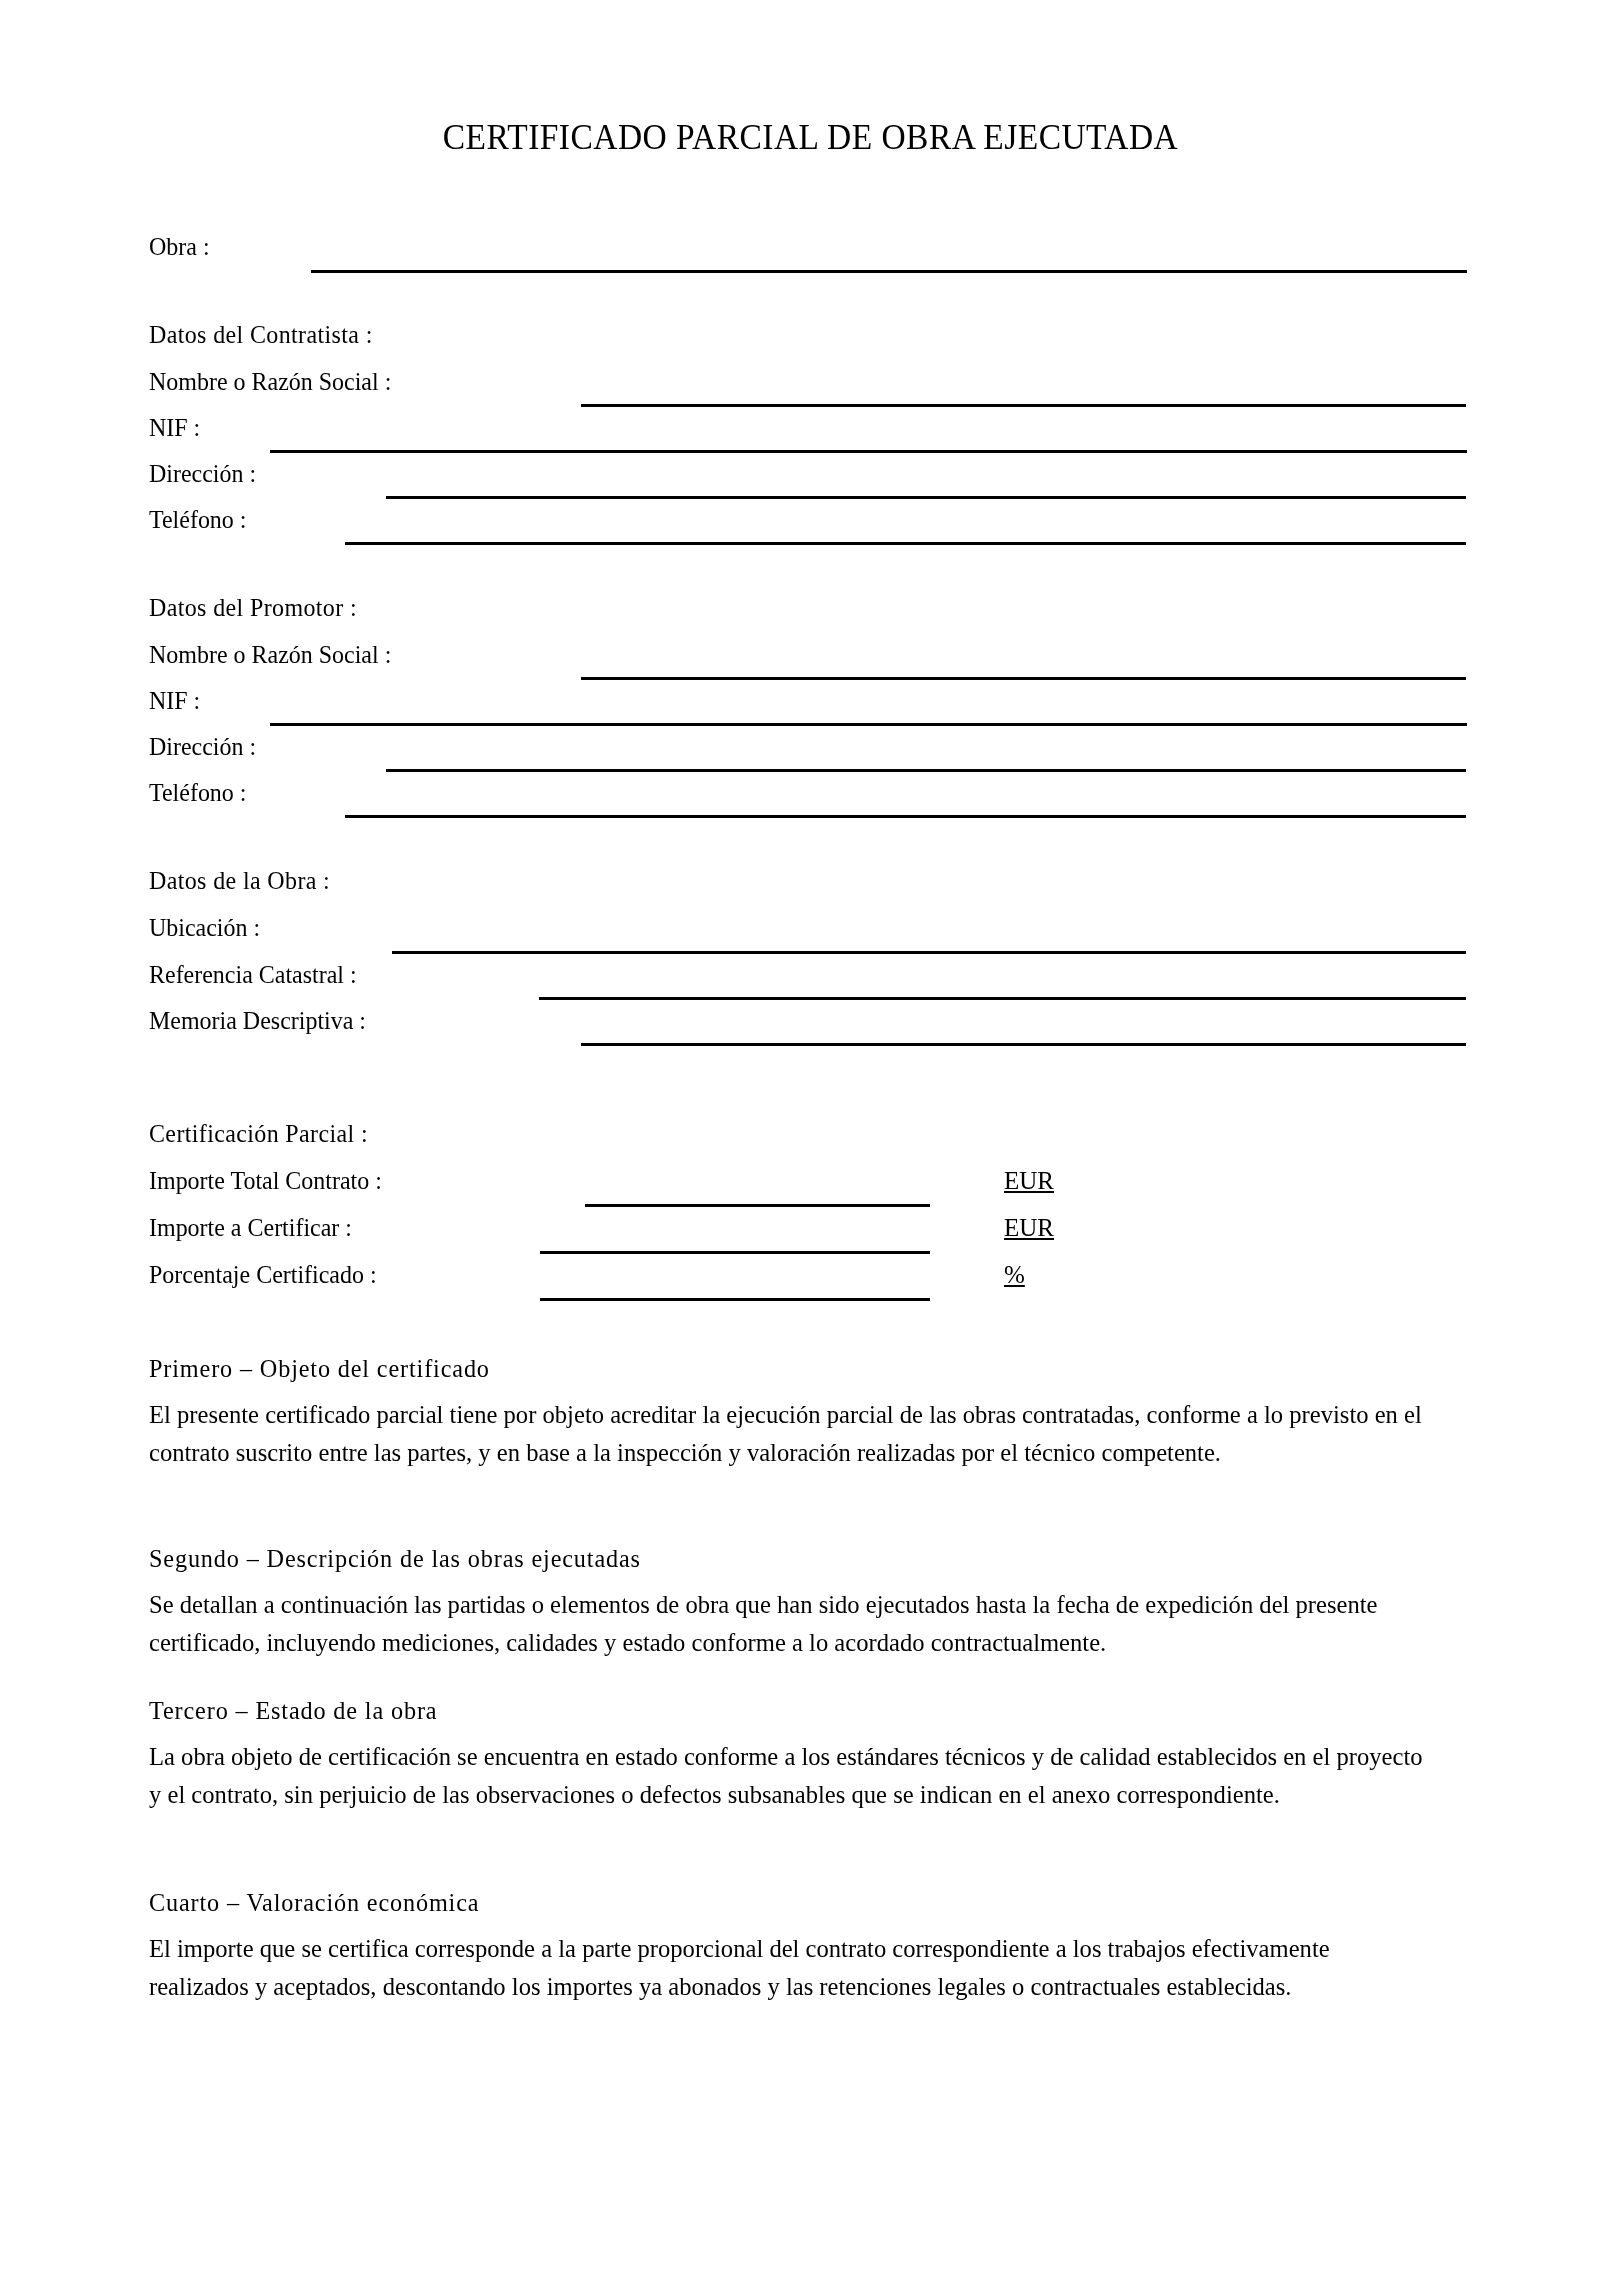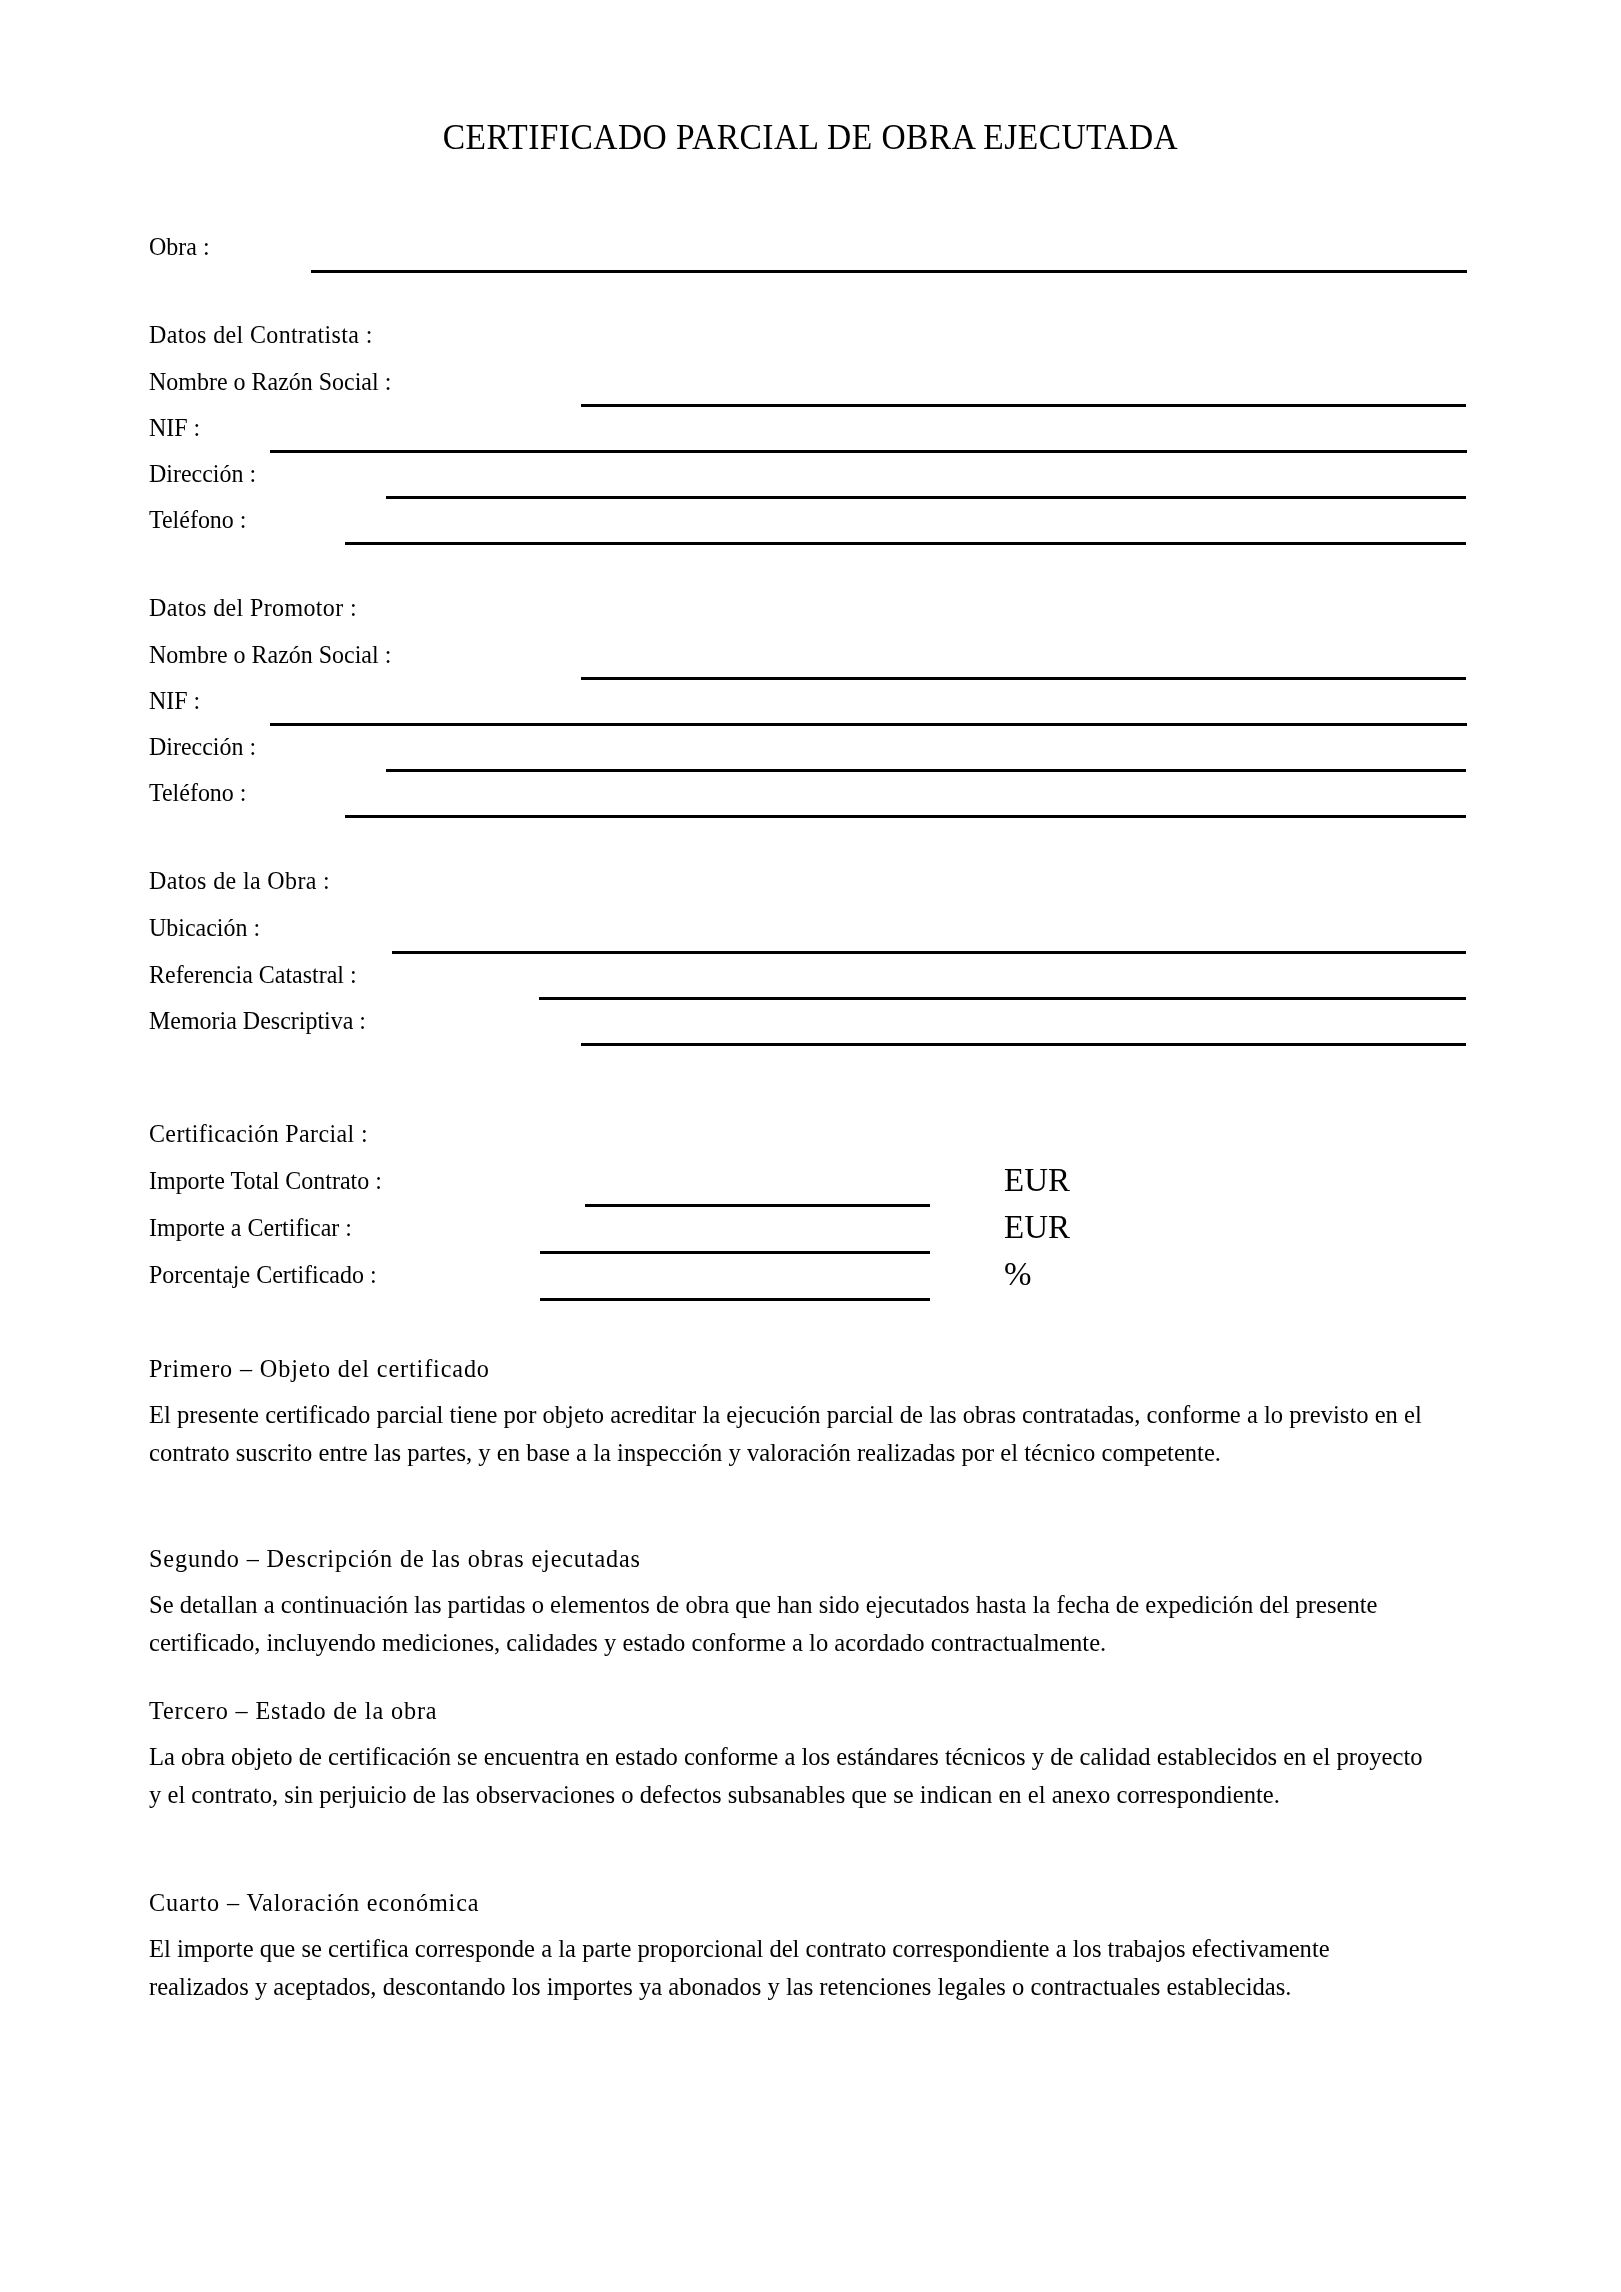--- a/index.html
+++ b/index.html
@@ -45,23 +45,24 @@
     line-height: 29px;
     white-space: nowrap;
     transform: scaleX(0.94);
     transform-origin: left top;
   }
   .lbl.section-head {
     letter-spacing: 0.4px;
   }
   .unit {
     position: absolute;
-    font-size: 33px;
+    font-size: 25px;
     line-height: 29px;
     white-space: nowrap;
+    text-decoration: underline;
   }
 
   
   .rule {
     position: absolute;
     height: 2.9px;
     background: #000000;
   }
 
   

